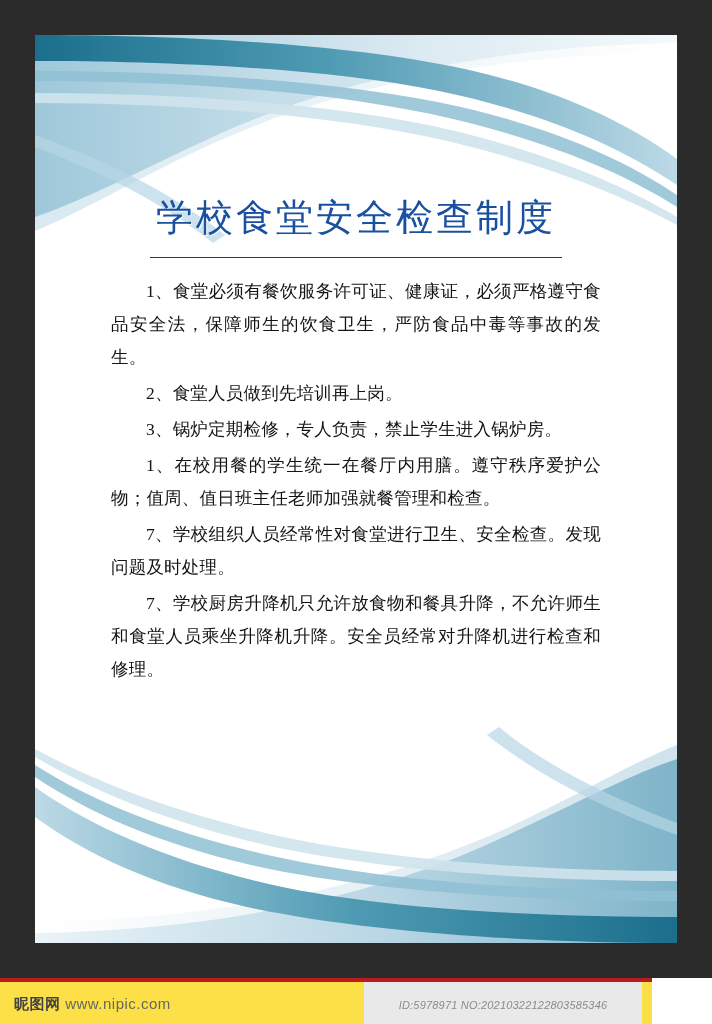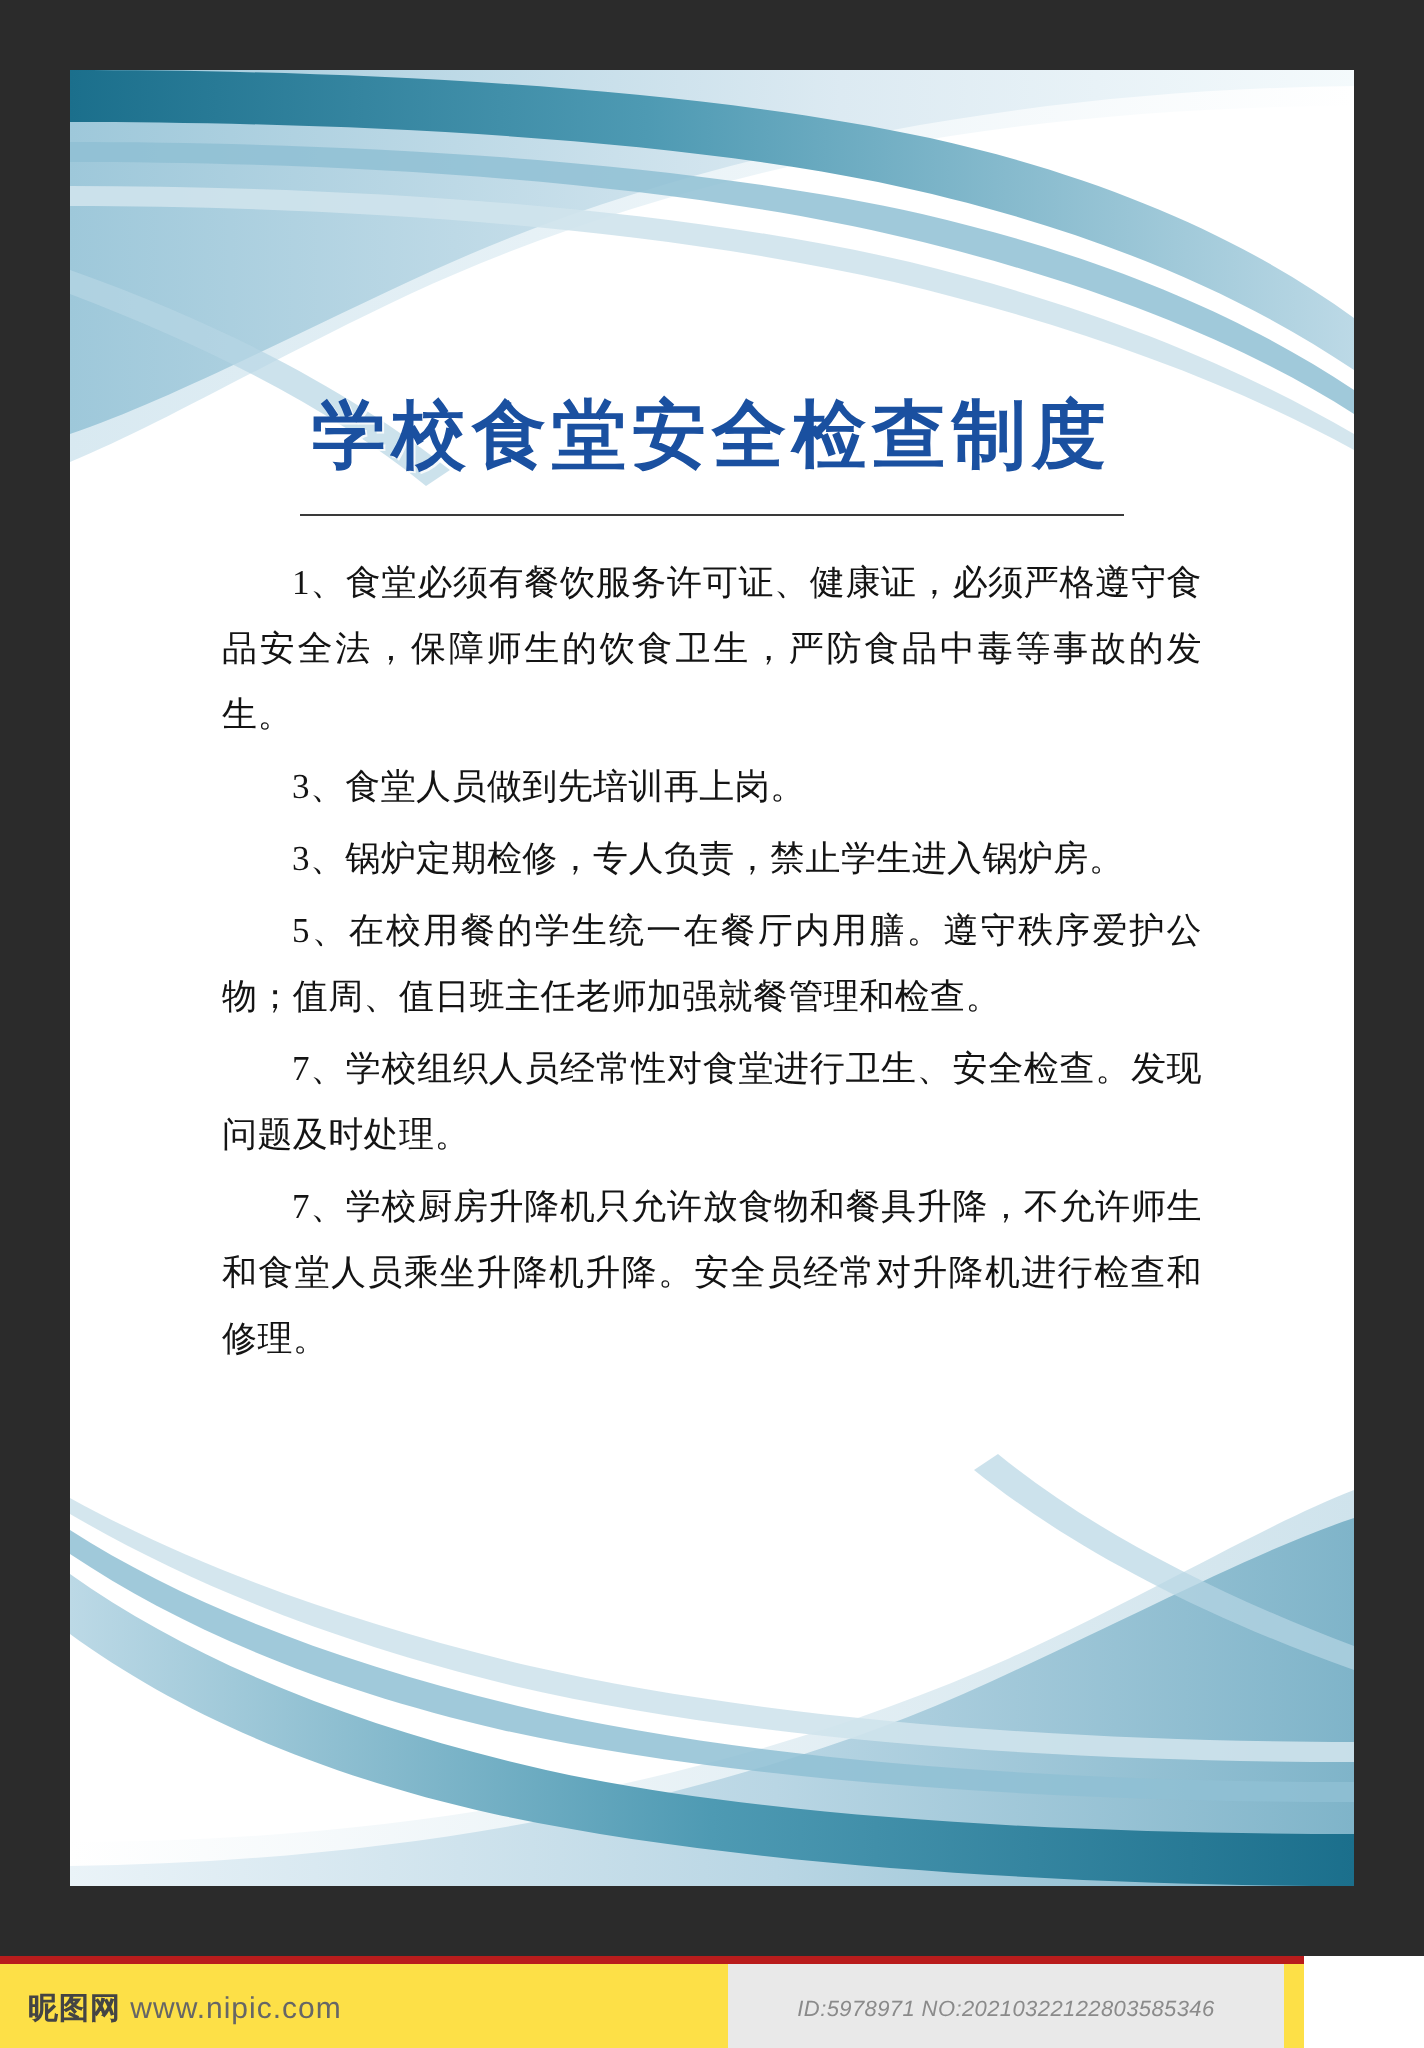--- a/index.html
+++ b/index.html
@@ -60,21 +60,21 @@
     height: 908px;
   }
 
   .title {
     position: absolute;
     left: 0;
     top: 158px;
     width: 642px;
     text-align: center;
     font-family: "DejaVu Serif", "Liberation Serif", serif;
-    font-weight: bold;
+    font-weight: normal;
     font-size: 37px;
     letter-spacing: 3px;
     color: #1a50a0;
     text-shadow: 1px 1px 0 rgba(255,255,255,0.8);
   }
 
   .title-rule {
     position: absolute;
     left: 115px;
     top: 222px;
@@ -194,23 +194,23 @@
       <path d="M642,846 C502,846 342,836 222,808 C132,786 62,758 0,722 L0,714 C62,748 138,776 230,798 C352,826 510,836 642,836 Z" fill="#cfe3ec" opacity="0.9"></path>
       <path d="M642,800 C552,768 492,732 452,700 L464,692 C508,728 568,760 642,788 Z" fill="#b7d6e4" opacity="0.7"></path>
     </svg>
 
     <div class="content">
       <div class="title">学校食堂安全检查制度</div>
       <div class="title-rule"></div>
 
       <div class="body-text">
         <p class="para">1、食堂必须有餐饮服务许可证、健康证，必须严格遵守食品安全法，保障师生的饮食卫生，严防食品中毒等事故的发生。</p>
-        <p class="para">3、食堂人员做到先培训再上岗。</p>
+        <p class="para">2、食堂人员做到先培训再上岗。</p>
         <p class="para">3、锅炉定期检修，专人负责，禁止学生进入锅炉房。</p>
-        <p class="para">5、在校用餐的学生统一在餐厅内用膳。遵守秩序爱护公物；值周、值日班主任老师加强就餐管理和检查。</p>
+        <p class="para">1、在校用餐的学生统一在餐厅内用膳。遵守秩序爱护公物；值周、值日班主任老师加强就餐管理和检查。</p>
         <p class="para">7、学校组织人员经常性对食堂进行卫生、安全检查。发现问题及时处理。</p>
         <p class="para">7、学校厨房升降机只允许放食物和餐具升降，不允许师生和食堂人员乘坐升降机升降。安全员经常对升降机进行检查和修理。</p>
       </div>
     </div>
   </div>
 
   <div class="footer">
     <div class="footer-left">
       <span class="brand">昵图网</span>
       <span>www.nipic.com</span>

